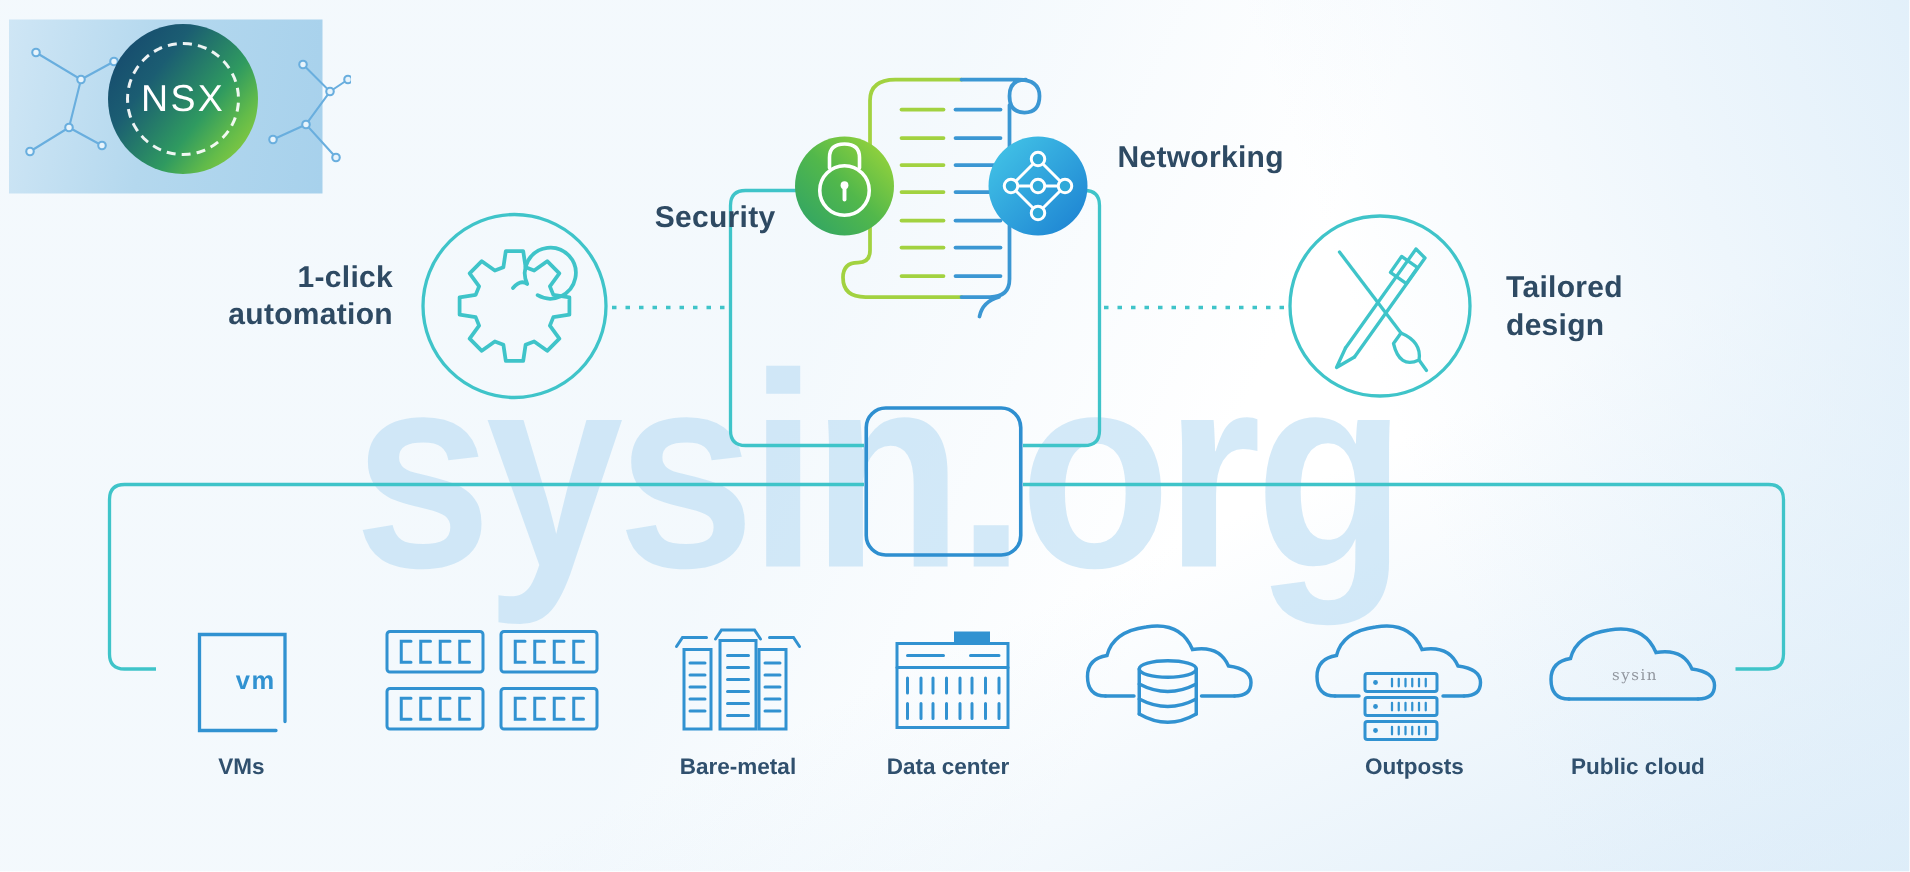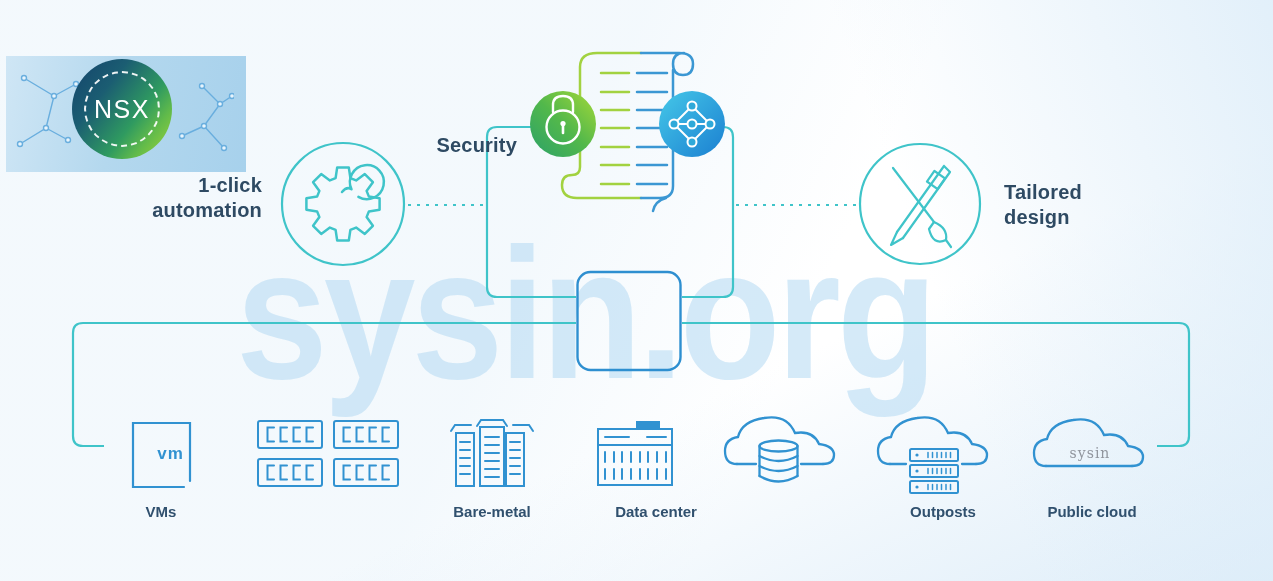--- a/index.html
+++ b/index.html
@@ -17,38 +17,37 @@
   #watermark{
     left:236px;top:222px;font-size:165px;font-weight:700;letter-spacing:-4px;
     color:rgba(178,216,242,0.55);white-space:nowrap;transform:scaleY(1.12);
     transform-origin:left top;line-height:1;user-select:none;
   }
   
   .navy{color:#2e4a63;font-weight:700;font-size:20px;letter-spacing:.2px;line-height:25px;}
   .row-label{top:503px;width:170px;text-align:center;color:#30506e;font-weight:700;font-size:15px;}
   
   #logo-panel{
-    left:6px;top:13px;width:240px;height:116px;
+    left:6px;top:13px;width:209px;height:116px;
     background:linear-gradient(100deg,#cfe6f5 0%,#b4d8ee 45%,#a7d1ec 100%);
-    margin-top:43px;
   }
   #logo-circle{
     position:absolute;left:66px;top:3px;width:100px;height:100px;border-radius:50%;
     background:linear-gradient(128deg,#15476d 5%,#1b5d72 32%,#2f9a60 62%,#62bb4a 78%,#99d23b 96%);
   }
   #logo-ring{position:absolute;inset:12px;border:2px dashed rgba(255,255,255,.92);border-radius:50%;}
   #logo-text{position:absolute;inset:0;display:flex;align-items:center;justify-content:center;
     color:#fff;font-size:25px;letter-spacing:1.5px;font-weight:400;}
   
   #app-text{left:577px;top:272px;width:103px;height:98px;display:flex;align-items:center;
     justify-content:center;color:#2e8fd0;font-size:29px;letter-spacing:4px;font-weight:400;}
   #vm-text{left:133px;top:423px;width:75px;height:62px;display:flex;align-items:center;
     justify-content:center;color:#3192d1;font-size:17px;font-weight:600;letter-spacing:1px;}
   #cloud-sysin{left:1058px;top:445px;width:64px;text-align:center;
-    font-family:"DejaVu Serif",serif;font-size:14px;color:#90959d;letter-spacing:1px;}
+    font-family:"DejaVu Serif",serif;font-size:10px;color:#90959d;letter-spacing:1px;}
   svg{position:absolute;left:0;top:0;}
 </style>
 </head>
 <body>
 
 <div id="canvas">
 
   <div class="abs" id="watermark">sysin.org</div>
 
   <svg width="1273" height="581" viewBox="0 0 1273 581">
@@ -238,31 +237,32 @@
         </g>
       </g>
     </svg>
     <div id="logo-circle">
       <div id="logo-ring"></div>
       <div id="logo-text">NSX</div>
     </div>
   </div>
 
   <div class="abs navy" style="left:400px;top:93px;width:117px;text-align:right;margin-top:40px;">Security</div>
+  <div class="abs navy" style="left:745px;top:93px;width:140px;">Networking</div>
   <div class="abs navy" style="left:126px;top:173px;width:136px;text-align:right;">
     <div>1-click</div>
     <div>automation</div>
   </div>
   <div class="abs navy" style="left:1004px;top:180px;width:140px;">
     <div>Tailored</div>
     <div>design</div>
   </div>
 
   <div class="abs" id="vm-text">vm</div>
   <div class="abs" id="cloud-sysin">sysin</div>
 
   <div class="abs row-label" style="left:76px;">VMs</div>
   <div class="abs row-label" style="left:407px;">Bare-metal</div>
-  <div class="abs row-label" style="left:571px;">Data center</div>
+  <div class="abs row-label" style="left:547px;">Data center</div>
   <div class="abs row-label" style="left:858px;">Outposts</div>
   <div class="abs row-label" style="left:1007px;">Public cloud</div>
 
 </div>
 
 </body></html>

